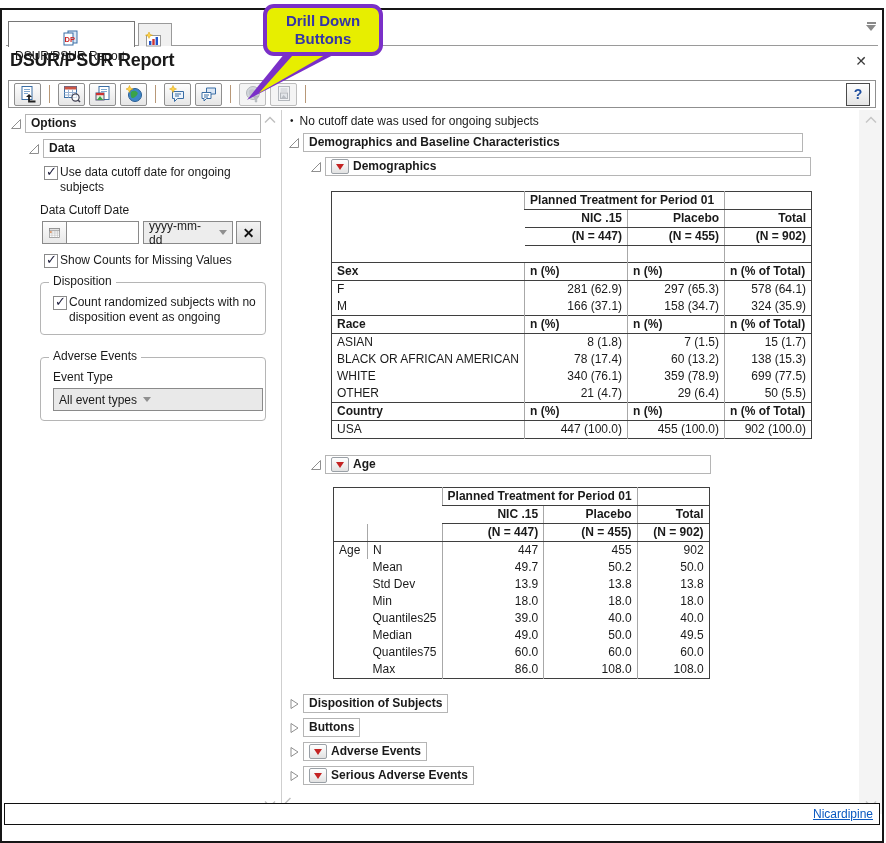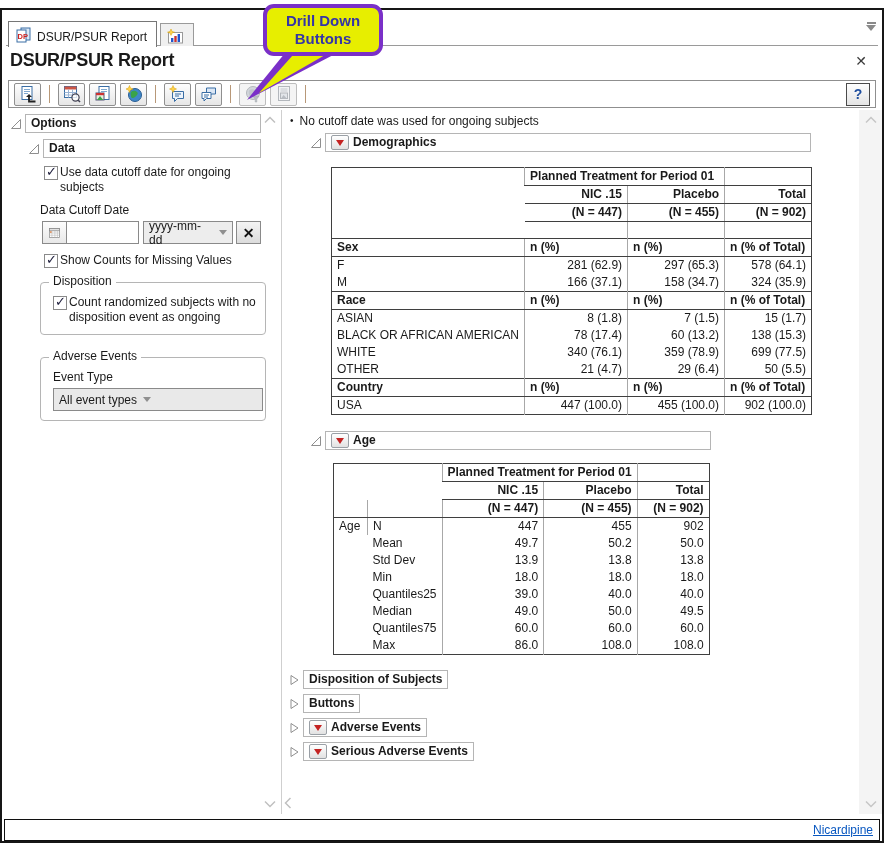--- a/index.html
+++ b/index.html
@@ -8,23 +8,23 @@
     width:886px; height:843px; position:relative; background:#fff;
     font-family:"Liberation Sans","DejaVu Sans",sans-serif; font-size:12px; color:#1a1a1a;
     overflow:hidden;
   }
   .win { position:absolute; left:0; top:8px; width:884px; height:835px;
          border:2px solid #161616; background:#fff; }
 
   
   .tabstrip { position:relative; height:36px; padding:0 6px; display:flex; align-items:flex-end; }
   .tabstrip::after { content:""; position:absolute; left:4px; right:4px; bottom:0; height:1px; background:#9a9a9a; }
-  .tab { display:flex; align-items:center; gap:5px; padding:8px 9px 3px 6px;
+  .tab { display:flex; align-items:center; padding:8px 9px 3px 6px;
          background:#f0f0f0; border:1px solid #9a9a9a; border-bottom:none; height:23px;
-         position:relative; z-index:2; cursor:default; }
+         position:relative; z-index:2; cursor:default;flex-direction:column; }
   .tab.active { background:#fff; border-color:#767676; height:26px; margin-bottom:-1px; padding-bottom:4px; }
   .tab + .tab { margin-left:3px; }
   .pin { position:absolute; right:6px; top:12px; display:flex; flex-direction:column; align-items:center; z-index:2; }
   .pin .bar { width:9px; height:2px; background:#8a8a8a; margin-bottom:1px; }
   .pin .tri { width:0; height:0; border:5px solid transparent; border-top:6px solid #8a8a8a; border-bottom:none; }
 
   
   .titlerow { position:relative; height:32px; padding:4px 8px 0; }
   .titlerow h1 { margin:0; font-size:18px; font-weight:bold; letter-spacing:-0.3px; }
   .closebtn { position:absolute; right:12px; top:6px; width:18px; height:18px;
@@ -105,21 +105,21 @@
   table.jmp .b { font-weight:bold; }
   table.jmp .r { text-align:right; }
   table.jmp tr.hline td { border-bottom:1px solid #3f3f3f; }
   table.jmp tr.grp td { border-top:1px solid #3f3f3f; border-bottom:1px solid #3f3f3f; font-weight:bold; }
 
   .collapsed-list { margin:15px 0 0 0; }
   .collapsed-list .orow { margin-bottom:5px; }
   .collapsed-list .hbox { width:auto; }
 
   
-  .statusbar { position:absolute; left:2px; right:2px; bottom:0; height:22px; border:1px solid #101010;
+  .statusbar { position:absolute; left:2px; right:2px; bottom:16px; height:22px; border:1px solid #101010;
                display:flex; align-items:center; justify-content:flex-end; padding:0 6px; background:#fff; }
   .statusbar a { color:#0a58c0; text-decoration:underline; cursor:pointer; }
 
   
   .callout { position:absolute; left:263px; top:4px; width:120px; min-height:52px; z-index:50;
              background:#e7ee00; border:4px solid #7a30c8; border-radius:11px;
              display:flex; align-items:center; justify-content:center; text-align:center;
              font-weight:bold; font-size:15px; line-height:1.18; color:#3535a6; padding:3px 5px; }
   .callout-tail { position:absolute; left:235px; top:53px; z-index:49; }
 </style>
@@ -301,20 +301,28 @@
           <polyline points="2,6.5 7,1.5 12,6.5" fill="none" stroke="#c0c0c0" stroke-width="1.5"></polyline>
         </svg>
       <svg class="lp-chevron-bottom" width="14" height="8">
           <polyline points="2,1.5 7,6.5 12,1.5" fill="none" stroke="#c0c0c0" stroke-width="1.5"></polyline>
         </svg>
     </div>
 
     <div class="rightpane">
       <div class="note">No cutoff date was used for ongoing subjects</div>
 
+      <div class="orow sec1">
+        <svg class="marker" viewBox="0 0 12 12">
+            <polygon points="10.5,1.5 10.5,10.5 1.5,10.5" fill="#fff" stroke="#8f8f8f"></polygon>
+          </svg>
+        <div class="hbox">
+            <span>Demographics and Baseline Characteristics</span>
+          </div>
+      </div>
 
       <div class="orow sec2 demog-h">
         <svg class="marker" viewBox="0 0 12 12">
             <polygon points="10.5,1.5 10.5,10.5 1.5,10.5" fill="#fff" stroke="#8f8f8f"></polygon>
           </svg>
         <div class="hbox">
           <span class="drill"></span>
           <span>Demographics</span>
         </div>
       </div>

